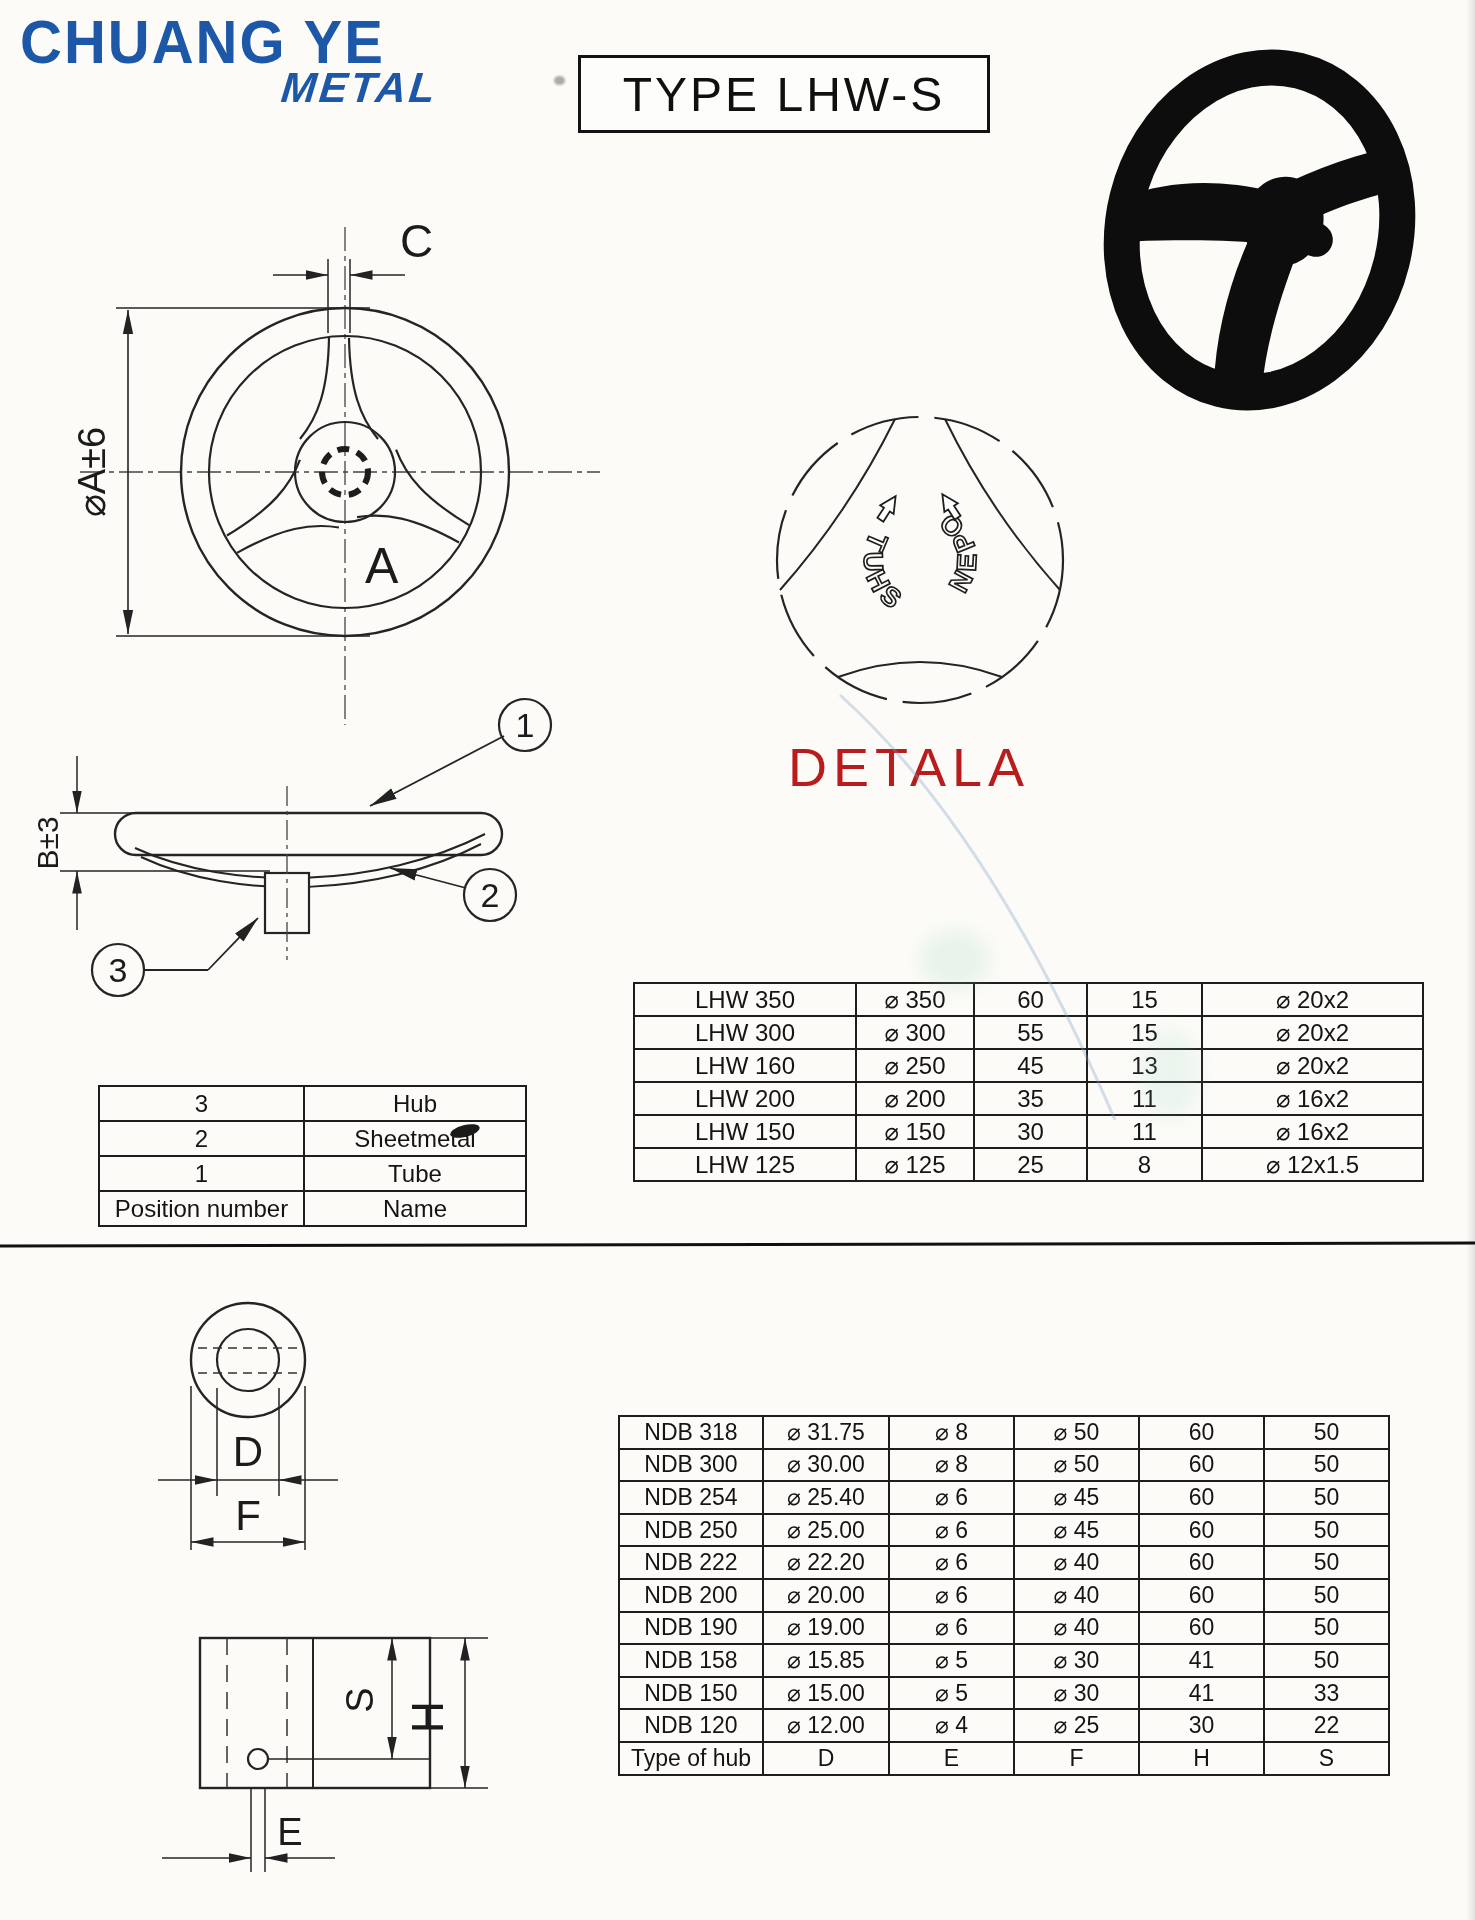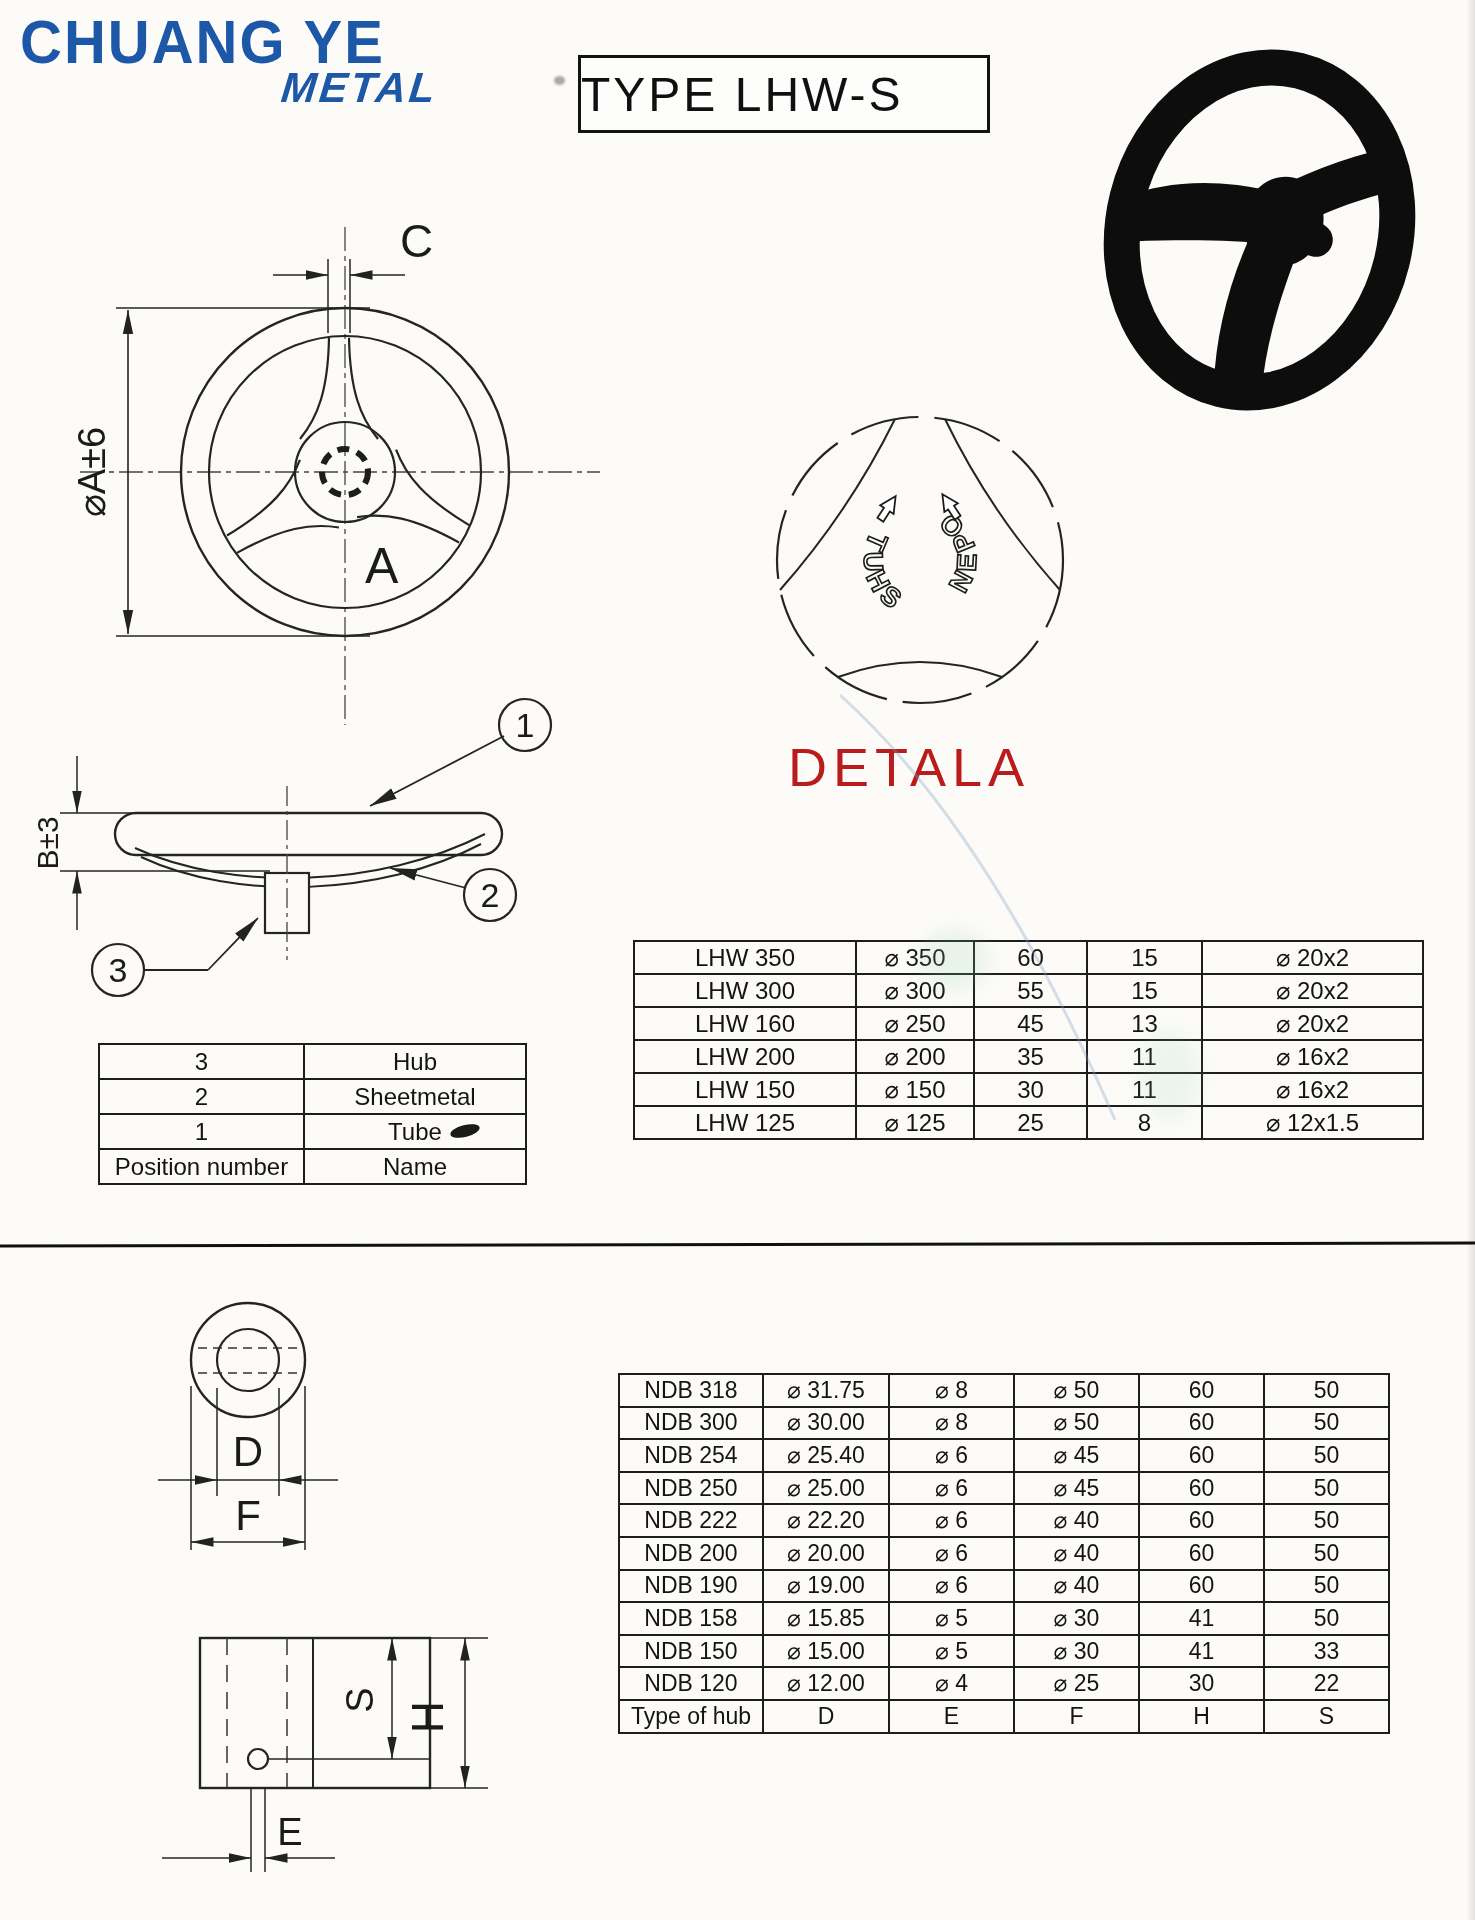--- a/index.html
+++ b/index.html
@@ -18,29 +18,29 @@
   }
   .logo-line2{
     left:150px;top:64px;width:288px;text-align:right;
     font-size:42px;font-weight:700;font-style:italic;letter-spacing:3px;
     transform:skewX(-6deg);
   }
   
   .title-box{
     left:578px;top:55px;width:406px;height:72px;
     border:3px solid #131313;background:#fdfdfb;
-    display:flex;align-items:center;justify-content:flex-start;
+    display:flex;align-items:center;justify-content:center;
     font-size:48px;letter-spacing:3px;color:#101010;
   }
   
   .detail-title{
     left:788px;top:736px;font-size:54px;letter-spacing:6px;color:#b91c1c;
   }
   
-  table{border-collapse:collapse;table-layout:fixed;background:transparent;}
+  table{border-collapse:collapse;table-layout:fixed;background:transparent;margin-top:42px;}
   td{
     border:2px solid #1d1d1d;text-align:center;vertical-align:middle;
     padding:0;color:#141414;white-space:nowrap;overflow:hidden;
   }
   .pos-table{left:98px;top:1043px;width:427px;}
   .pos-table td{height:33px;font-size:24px;}
   .lhw-table{left:633px;top:940px;width:789px;}
   .lhw-table td{height:31px;font-size:24px;}
   .ndb-table{left:618px;top:1373px;width:770px;padding-left:24px;}
   .ndb-table td{height:30.6px;font-size:23px;}

